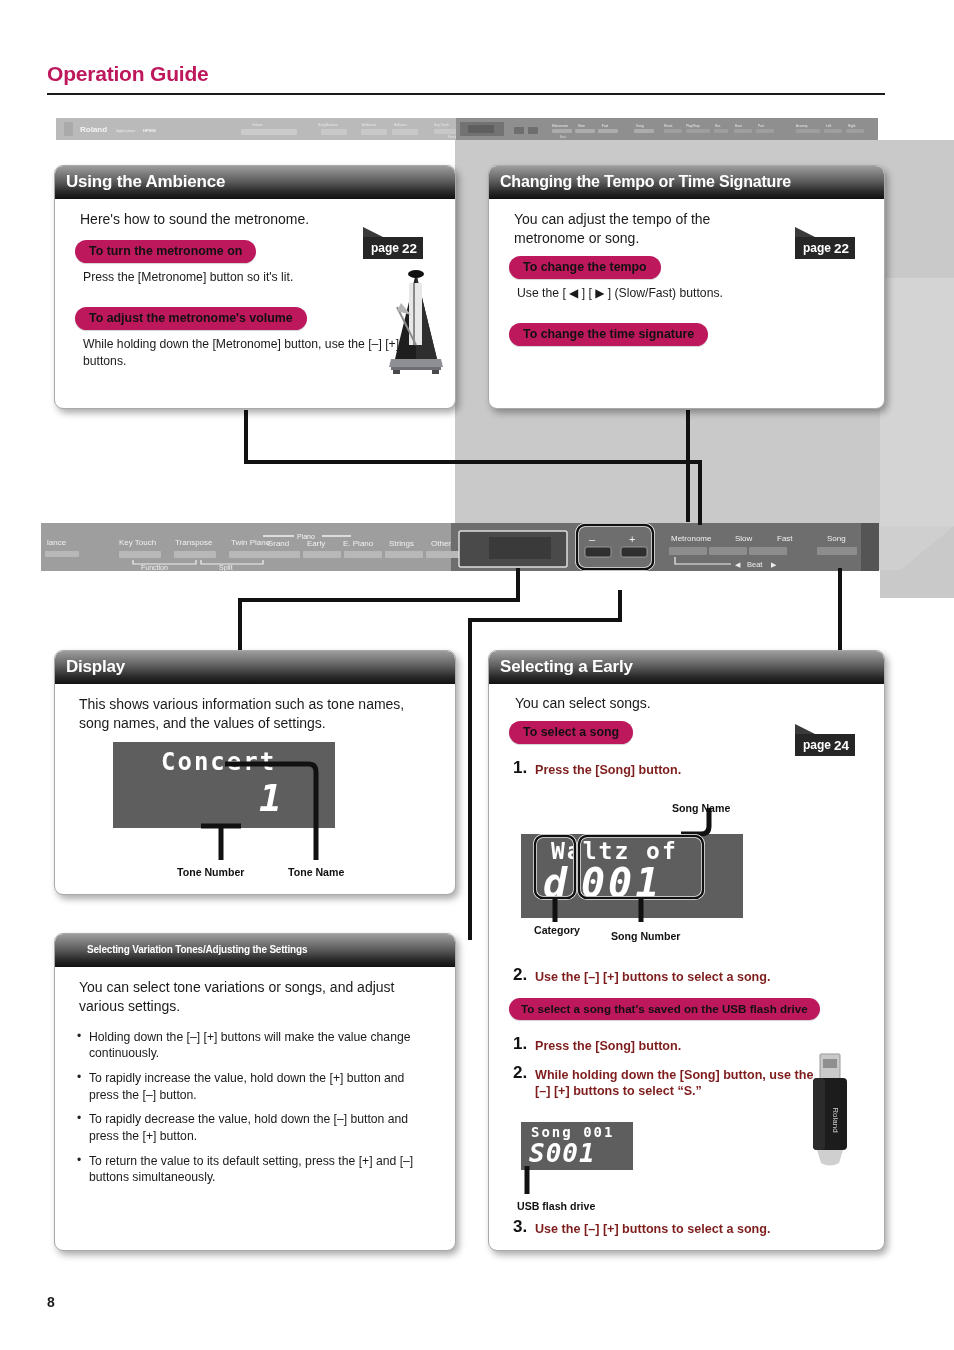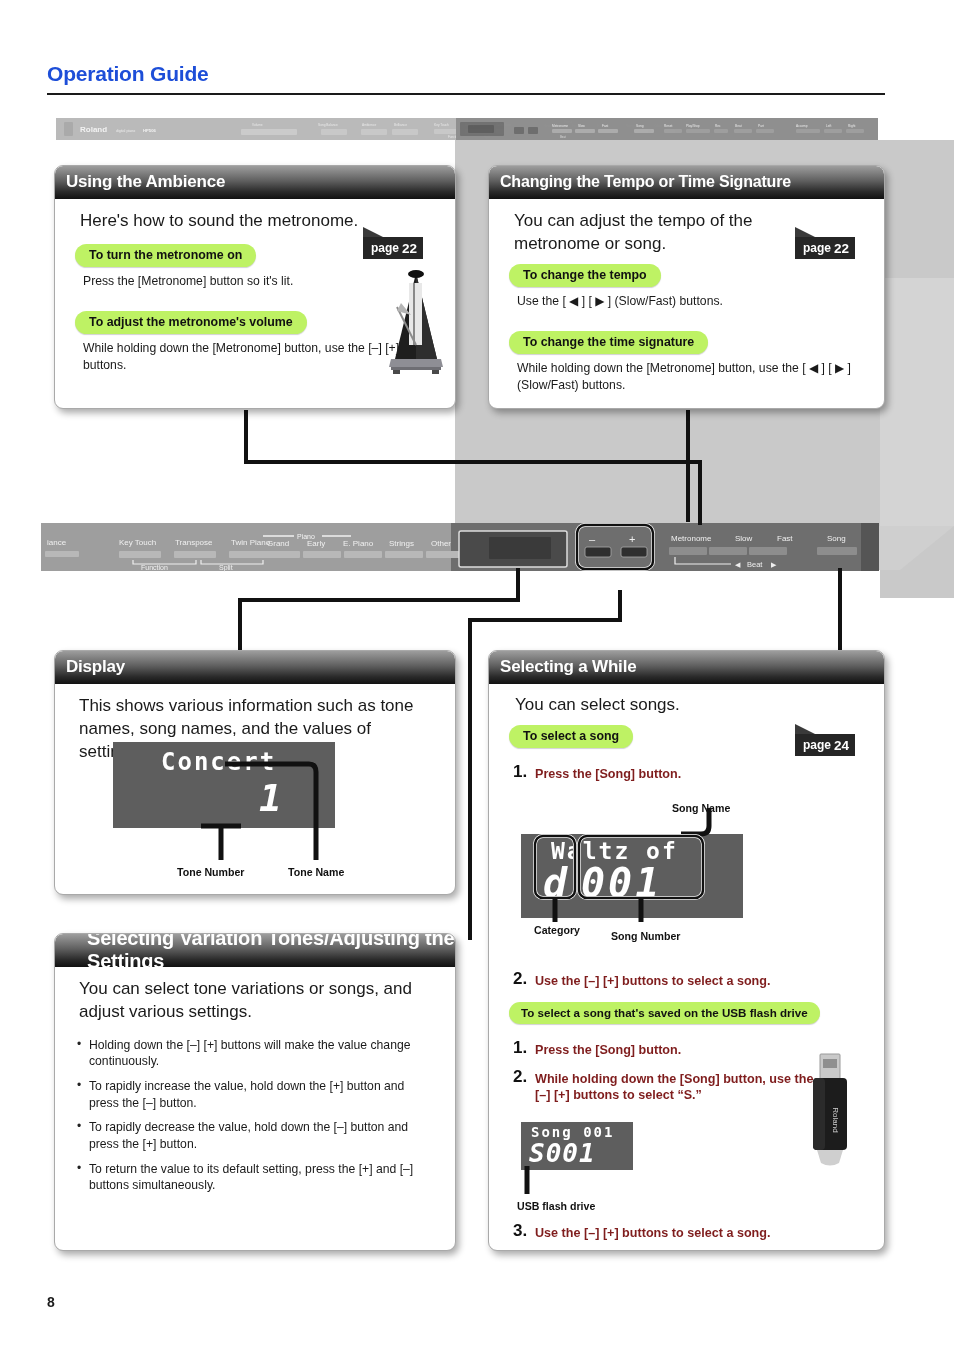--- a/index.html
+++ b/index.html
@@ -7,21 +7,21 @@
     width: 954px; height: 1350px; background: #ffffff;
     font-family: "Liberation Sans", sans-serif; position: relative; overflow: hidden;
   }
   .page { position: relative; width: 954px; height: 1350px; }
 
   
   .page-header {
     position: absolute; left: 47px; top: 62px; width: 838px;
   }
   .page-header h1 {
-    font-size: 21px; font-weight: bold; color: #1d4ed8;
+    font-size: 21px; font-weight: bold; color: #be185d;
     letter-spacing: -0.2px; padding-bottom: 7px;
   }
   .header-rule { height: 2px; background: #1a1a1a; width: 838px; }
 
   
   .persp { position: absolute; z-index: 1; }
 
   
   .panel-strip {
     position: absolute; z-index: 2;
@@ -46,25 +46,25 @@
   .box-head {
     height: 33px;
     background: linear-gradient(to bottom, #9d9d9d 0%, #8a8a8a 14%, #5f5f5f 45%, #2a2a2a 78%, #111 100%);
     color: #fff; font-size: 17px; font-weight: bold;
     display: flex; align-items: center; padding: 0 0 2px 11px;
     letter-spacing: -0.2px;
     border-radius: 8px 8px 0 0;
   }
   .box-body { position: relative; padding: 11px 14px 10px 14px; }
 
-  .lead { font-size: 17px; color: #1a1a1a; line-height: 1.34; margin-left: 11px; }
+  .lead { font-size: 14px; color: #1a1a1a; line-height: 1.34; margin-left: 11px; }
 
   .pill {
     display: inline-block;
-    background: #bef264;
+    background: #be185d;
     border-radius: 13px;
     padding: 4px 14px 5px 14px;
     font-size: 12.4px; font-weight: bold; color: #111;
     margin: 11px 0 6px 6px;
     box-shadow: 0 1px 1px rgba(0,0,0,0.18);
   }
   .body-text { font-size: 12.2px; color: #1a1a1a; line-height: 1.36; margin-left: 14px; }
 
   
   .page-tag {
@@ -330,23 +330,20 @@
           <span class="tag-num">22</span>
         </div>
       </div>
 
       <div class="pill" style="margin-top:8px;">To change the tempo</div>
       <div class="body-text">
         <span>Use the [</span><span class="arrow-gl"> ◀ </span><span>] [</span><span class="arrow-gl"> ▶ </span><span>] (Slow/Fast) buttons.</span>
       </div>
 
       <div class="pill" style="margin-top:22px;">To change the time signature</div>
-      <div class="body-text" style="width:355px;">
-        <span>While holding down the [Metronome] button, use the [</span><span class="arrow-gl"> ◀ </span><span>] [</span><span class="arrow-gl"> ▶ </span><span>] (Slow/Fast) buttons.</span>
-      </div>
     </div>
   </div>
 
   <div class="box" style="left:54px;top:650px;width:402px;height:245px;">
     <div class="box-head">Display</div>
     <div class="box-body">
       <div class="lead" style="width:340px;margin-left:10px;">This shows various information such as tone names, song names, and the values of settings.</div>
 
       <div class="lcd" style="position:absolute;left:58px;top:58px;width:222px;height:86px;">
         <div class="lcd-dot" style="position:absolute;left:48px;top:6px;font-size:24px;">Concert</div>
@@ -357,21 +354,21 @@
         <path d="M112,22 L196,22 Q203,22 203,30 L203,118" stroke="#111" stroke-width="5" fill="none"></path>
         <path d="M88,84 L128,84" stroke="#111" stroke-width="5" fill="none"></path>
         <path d="M108,84 L108,118" stroke="#111" stroke-width="5" fill="none"></path>
       </svg>
       <div class="calloutlabel" style="position:absolute;left:122px;top:182px;">Tone Number</div>
       <div class="calloutlabel" style="position:absolute;left:233px;top:182px;">Tone Name</div>
     </div>
   </div>
 
   <div class="box" style="left:54px;top:933px;width:402px;height:318px;">
-    <div class="box-head" style="font-size:20px;padding-left:32px;">Selecting Variation Tones/Adjusting the Settings</div>
+    <div class="box-head" style="font-size:10px;padding-left:32px;">Selecting Variation Tones/Adjusting the Settings</div>
     <div class="box-body">
       <div class="lead" style="width:350px;margin-left:10px;">You can select tone variations or songs, and adjust various settings.</div>
       <div class="bullets">
         <div class="bullet">
           <div class="dot">•</div>
           <div class="btxt" style="width:330px;">Holding down the [–] [+] buttons will make the value change continuously.</div>
         </div>
         <div class="bullet">
           <div class="dot">•</div>
           <div class="btxt" style="width:345px;">To rapidly increase the value, hold down the [+] button and press the [–] button.</div>
@@ -382,21 +379,21 @@
         </div>
         <div class="bullet">
           <div class="dot">•</div>
           <div class="btxt" style="width:350px;">To return the value to its default setting, press the [+] and [–] buttons simultaneously.</div>
         </div>
       </div>
     </div>
   </div>
 
   <div class="box" style="left:488px;top:650px;width:397px;height:601px;">
-    <div class="box-head">Selecting a While</div>
+    <div class="box-head">Selecting a Early</div>
     <div class="box-body" style="padding-top:10px;">
       <div class="lead" style="margin-left:12px;">You can select songs.</div>
 
       <div class="page-tag" style="left:306px;top:50px;">
         <div class="tag-arrow"></div>
         <div class="tag-body" style="margin-left:-32px;position:relative;z-index:2;">
           <span>page</span>
           <span class="tag-num">24</span>
         </div>
       </div>

